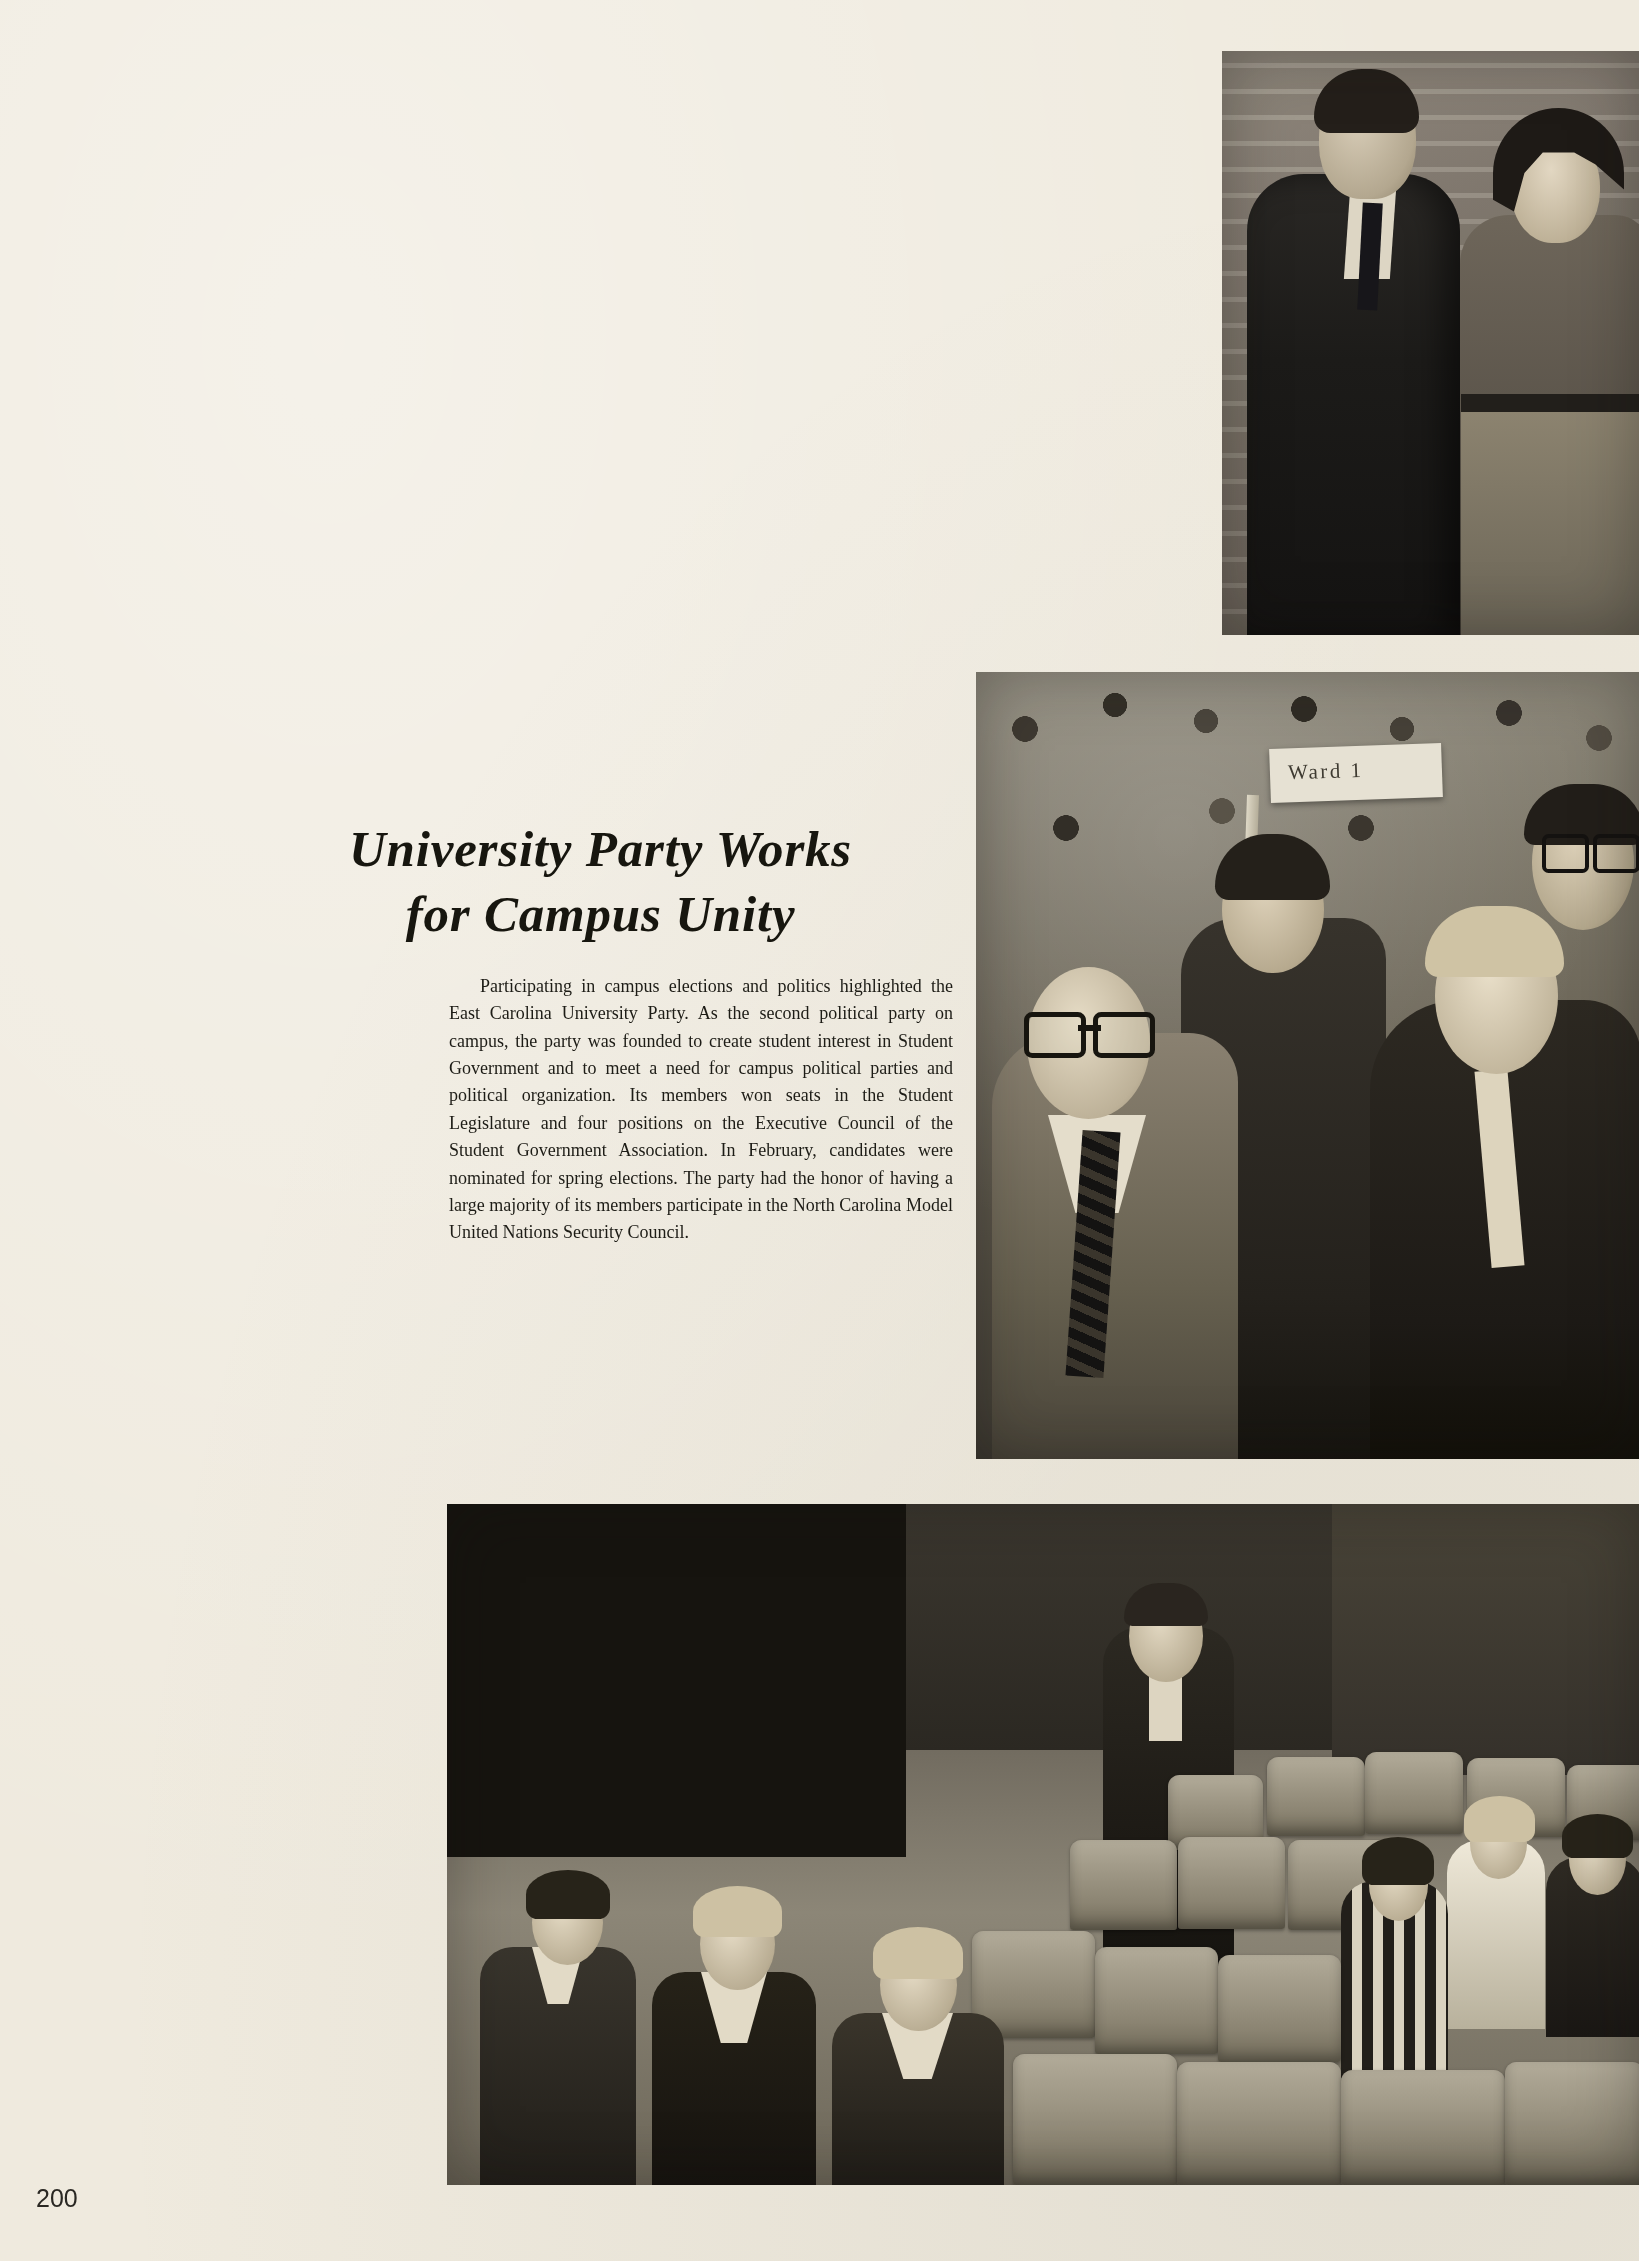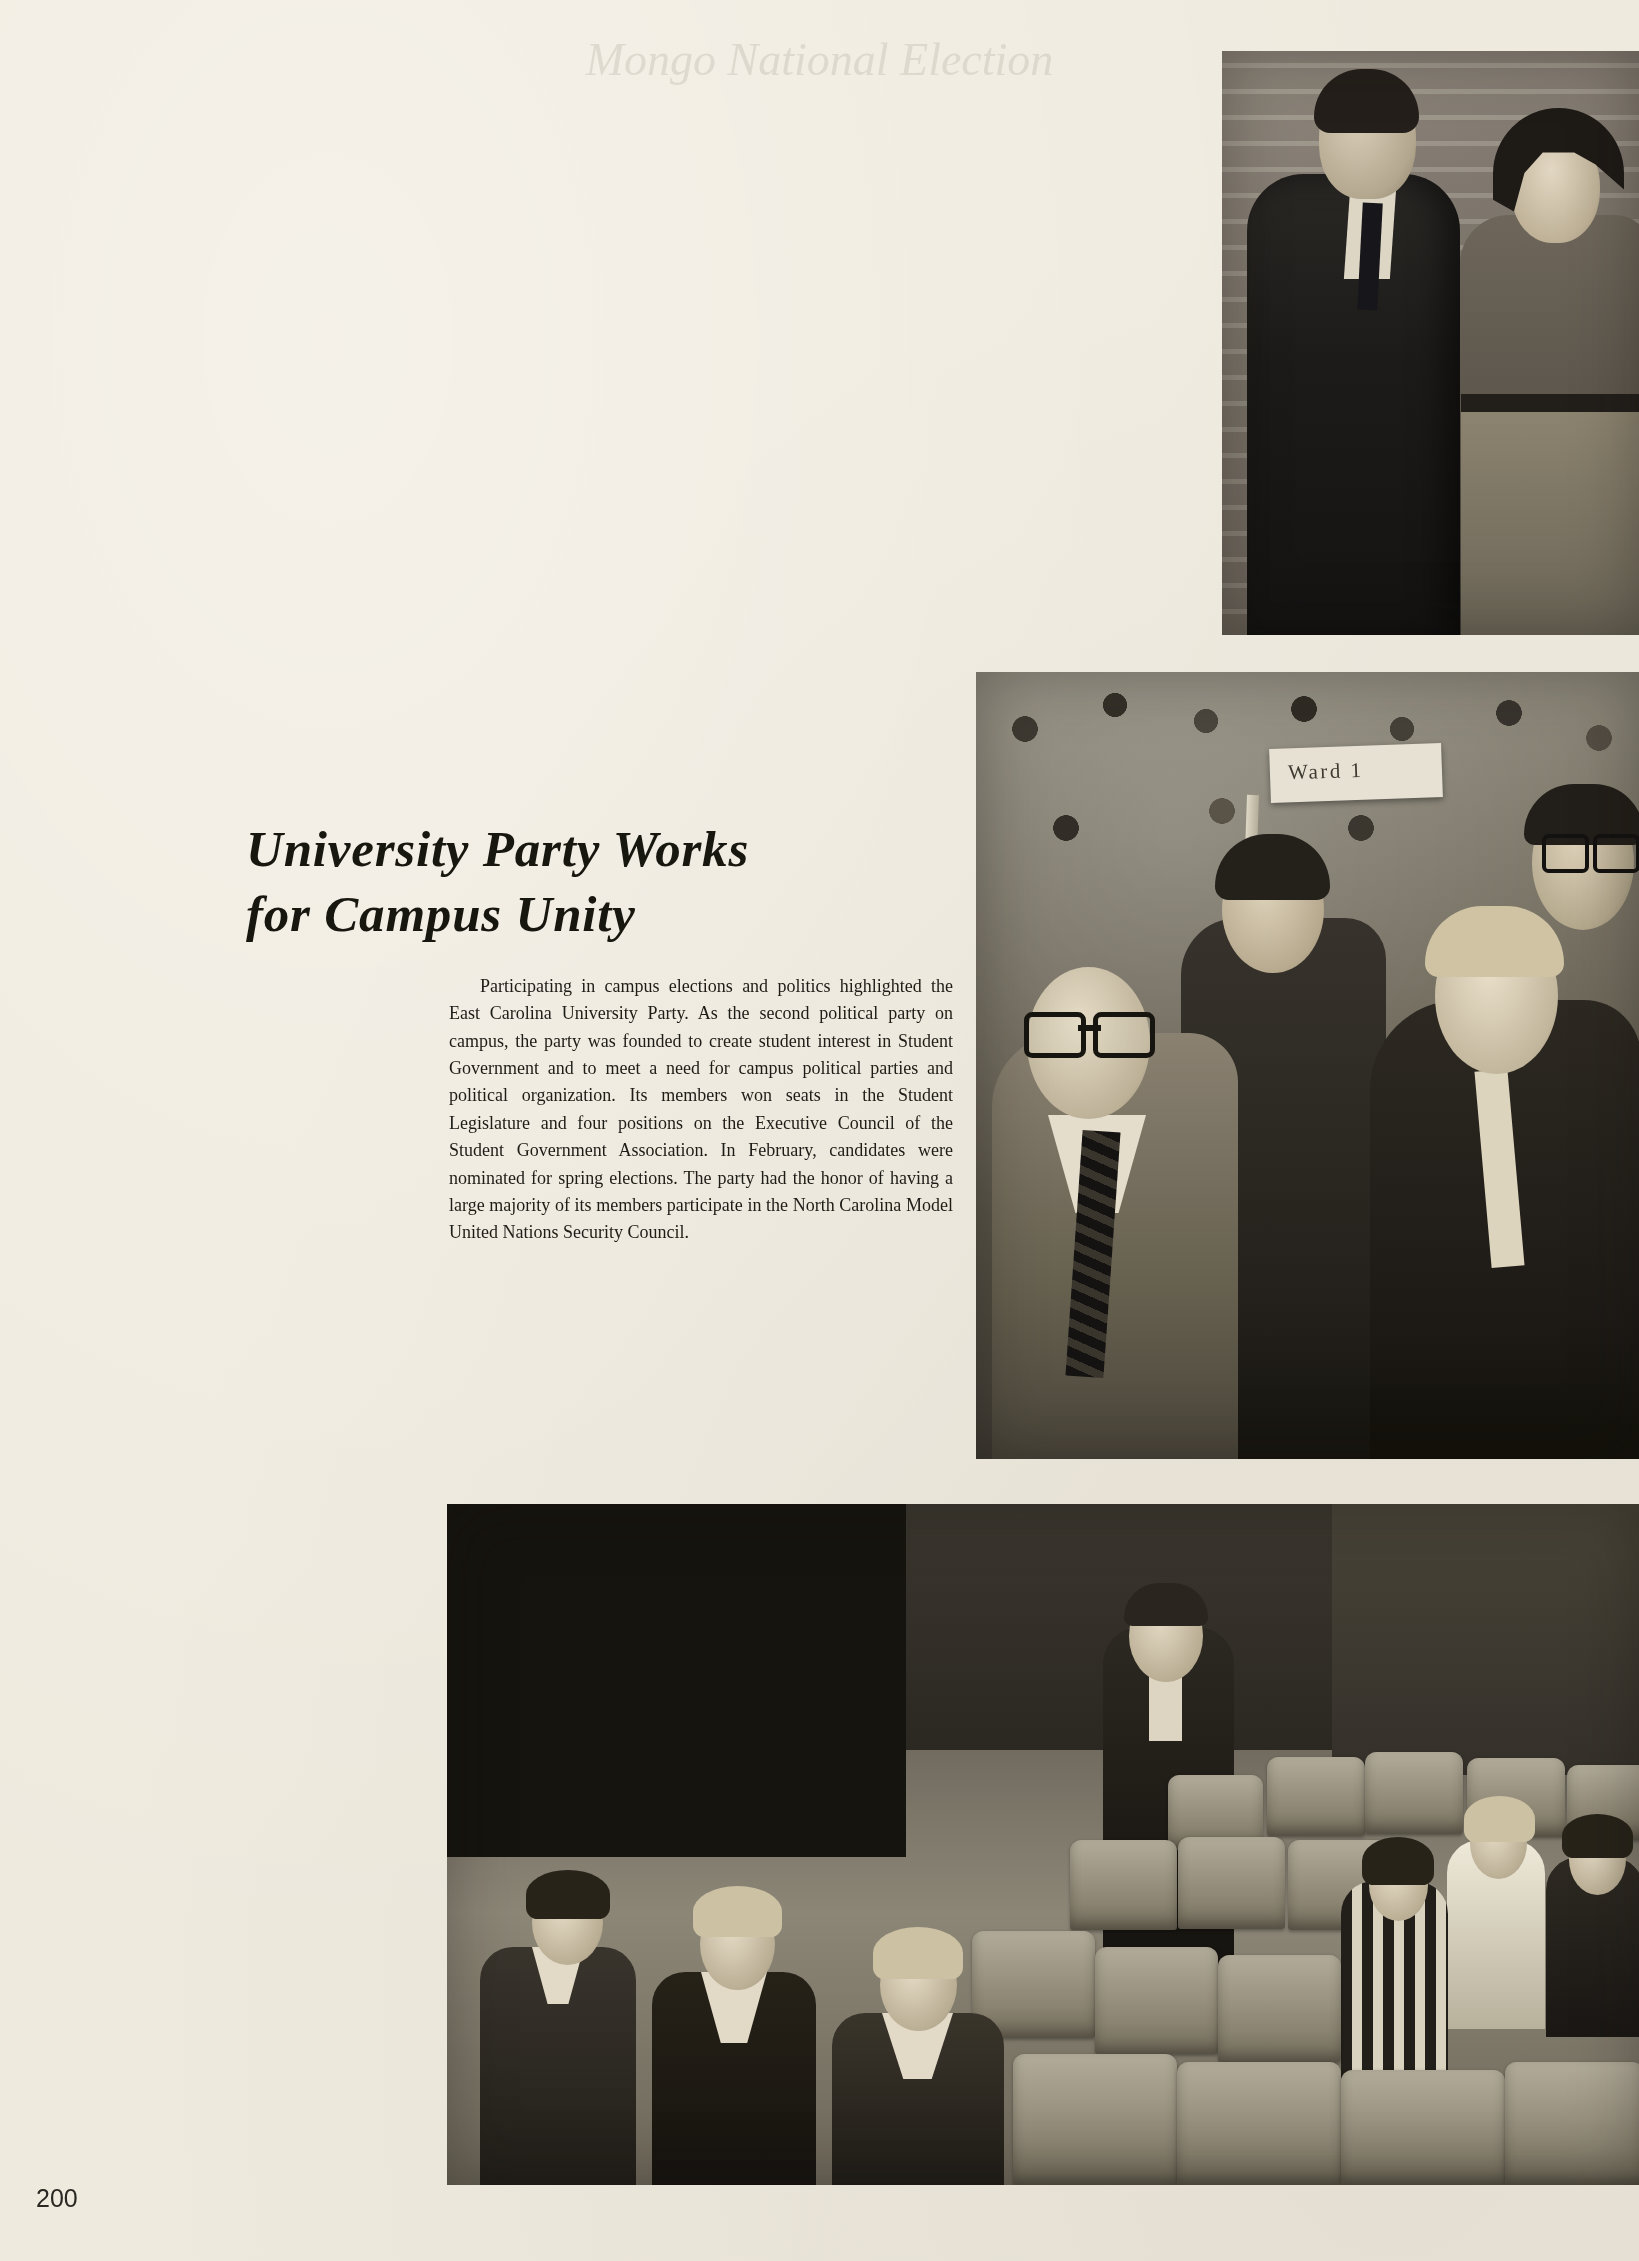--- a/index.html
+++ b/index.html
@@ -439,21 +439,21 @@
     background: #e2dac6;
     clip-path: polygon(0 0, 100% 0, 70% 100%, 30% 100%);
   }
 
   
   #headline {
     position: absolute;
     left: 246px;
     top: 783px;
     width: 709px;
-    text-align: left;
+    text-align: center;
     font-family: "Liberation Serif", serif;
     font-style: italic;
     font-size: 51px;
     line-height: 1.28;
     letter-spacing: 0.8px;
     color: #17160f;
   }
   #headline .line2 { display: block; }
 
   #body-copy {
@@ -503,21 +503,20 @@
     user-select: none;
   }
 </style>
 </head>
 <body>
 
 <div class="page">
 
   <div class="paper-grain"></div>
 
-  <div id="ghost-title">Mongo National Election</div>
 
   <div class="photo" id="photo-top">
     <div class="brick"></div>
     <div class="man-suit"></div>
     <div class="man-shirt"></div>
     <div class="man-tie"></div>
     <div class="man-head"></div>
     <div class="man-hair"></div>
     <div class="woman-body"></div>
     <div class="woman-skirt"></div>

